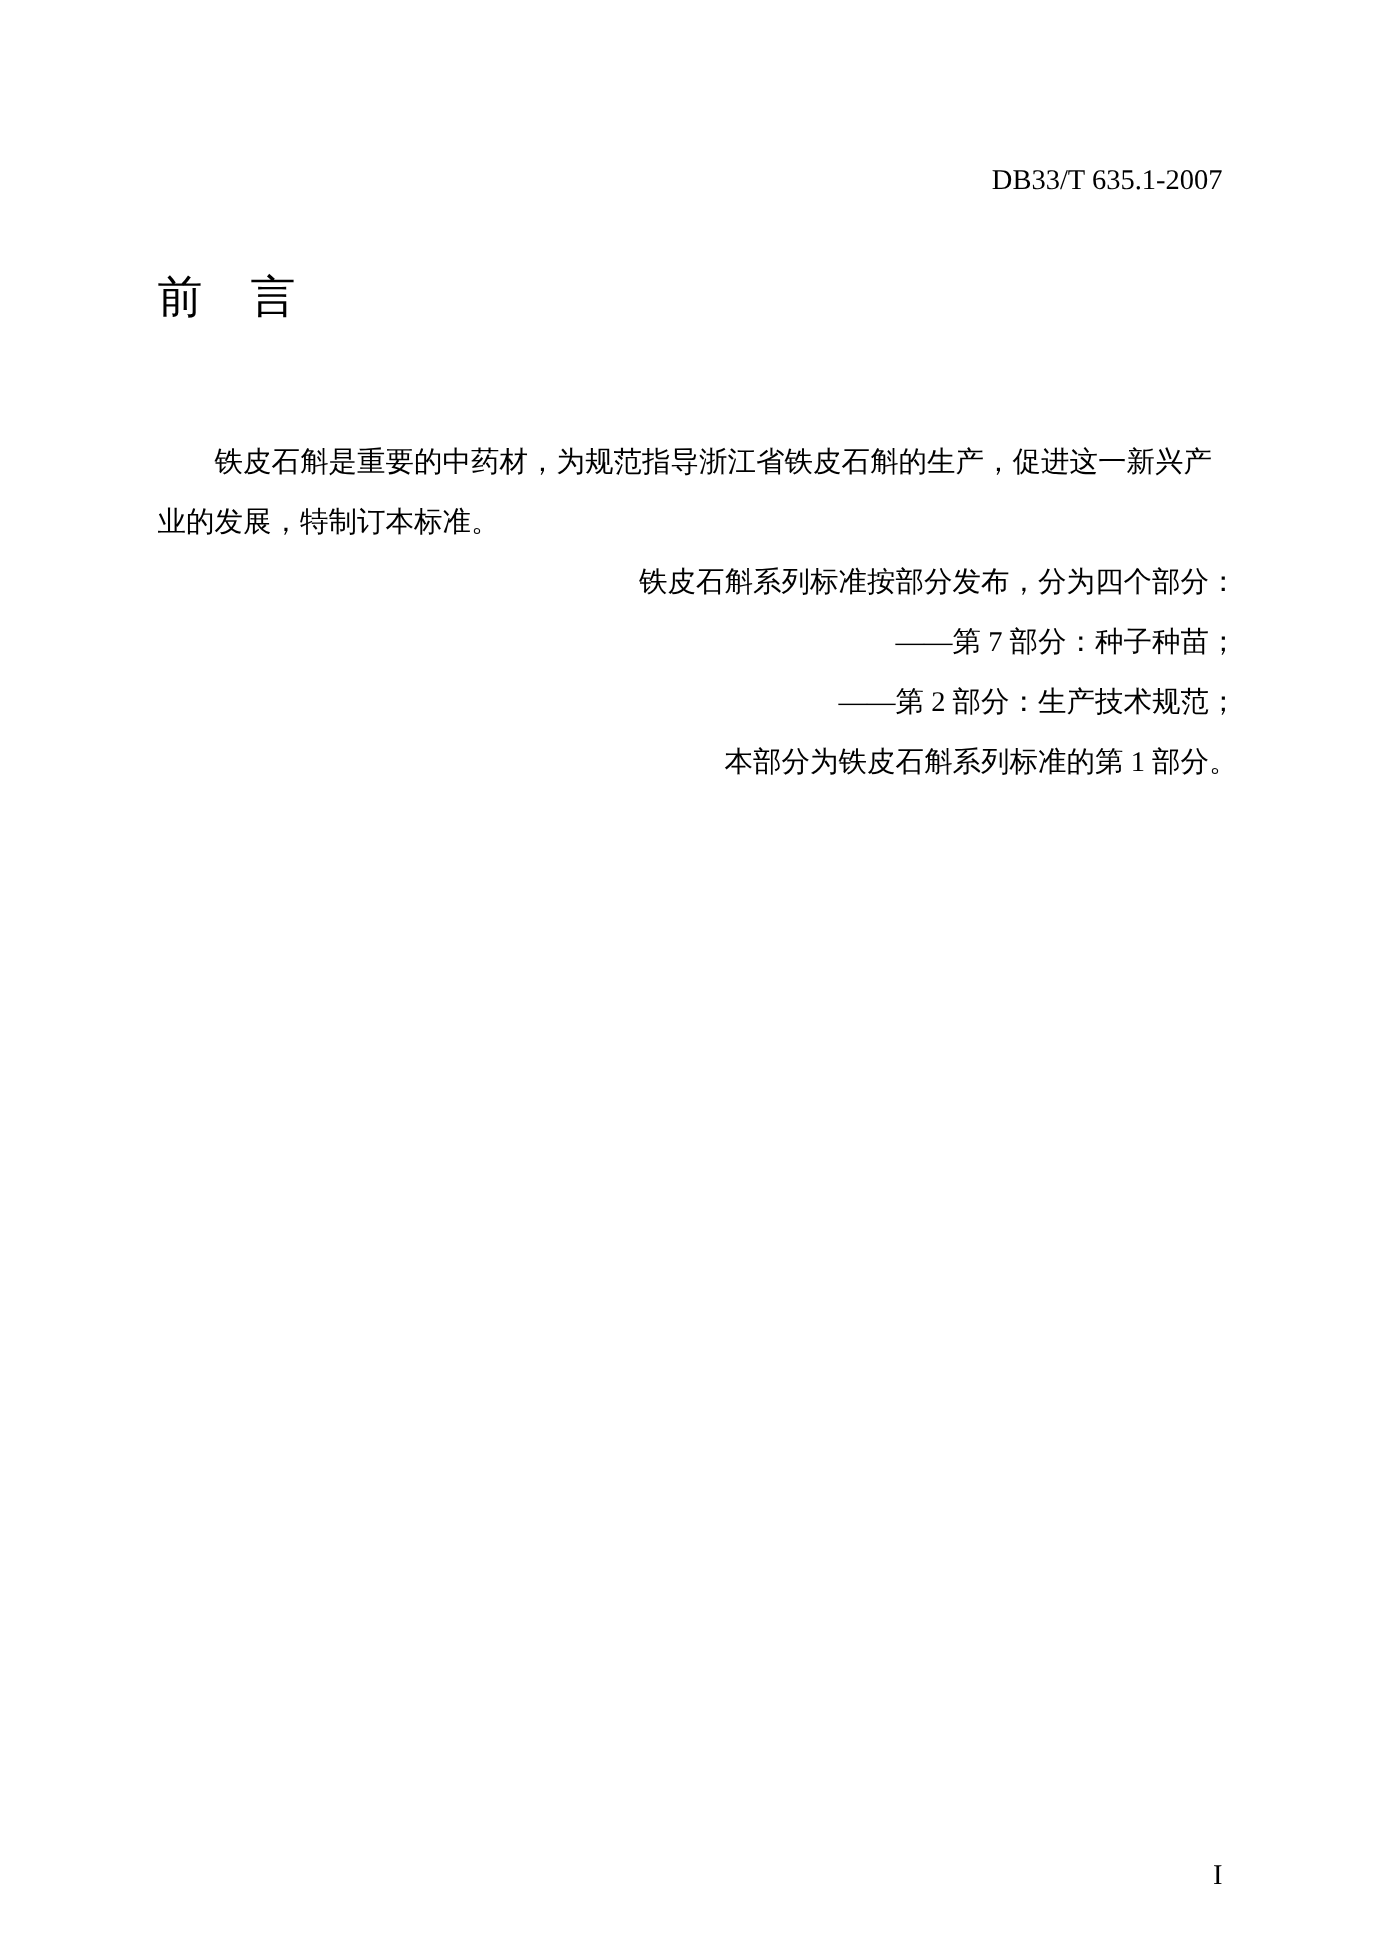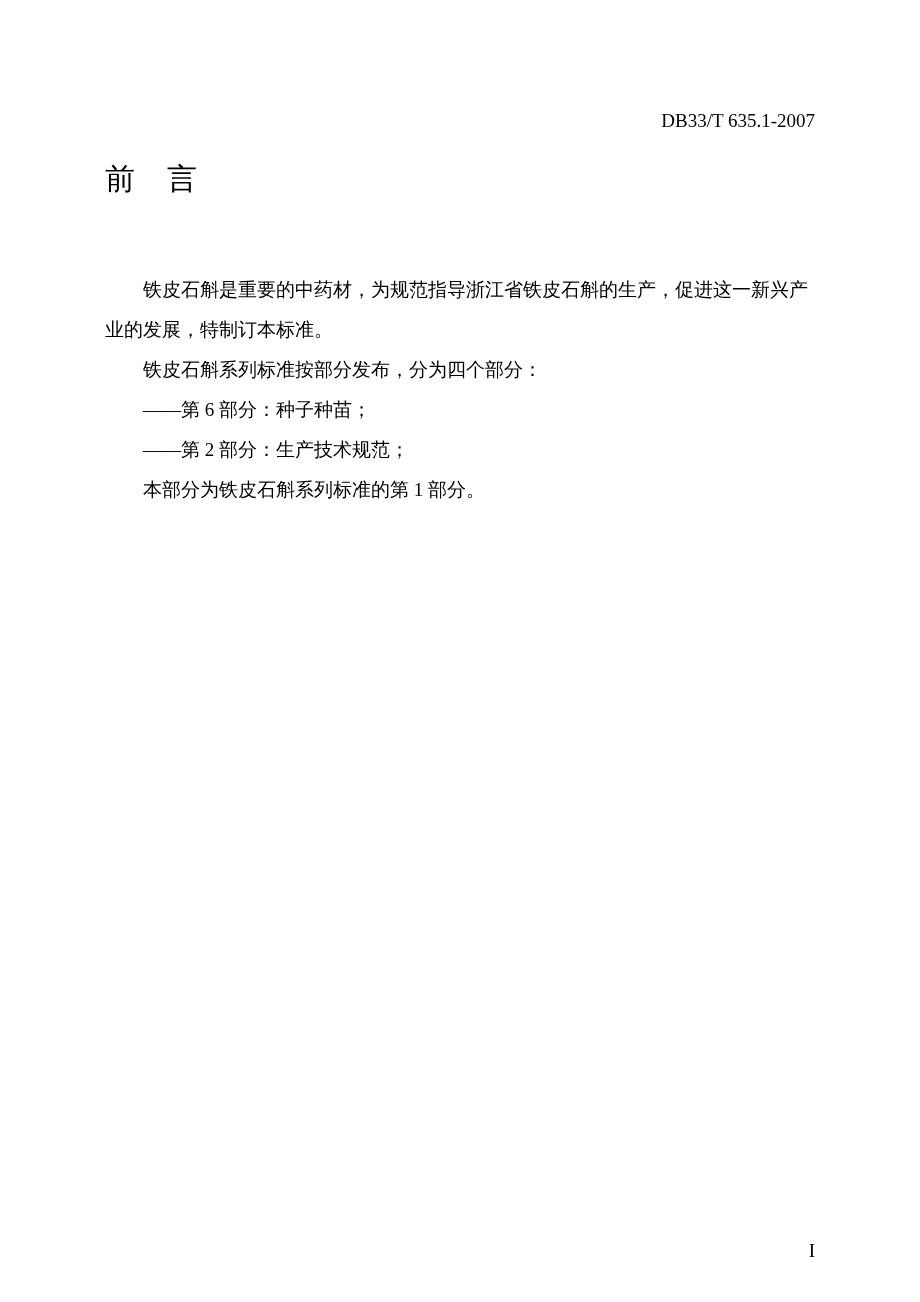--- a/index.html
+++ b/index.html
@@ -23,50 +23,51 @@
       position: absolute;
       top: 110px;
       right: 105px;
       font-size: 19px;
       color: #000;
     }
     .title {
       font-size: 30px;
       font-weight: normal;
       letter-spacing: 32px;
-      margin-top: 49px;
+      margin-top: 68px;
       margin-bottom: 70px;
       color: #000;
     }
     .content {
       font-size: 19px;
       line-height: 40px;
       color: #000;
     }
     .para-indent {
       text-indent: 2em;
+      text-align: right;
     }
     .page-number {
       position: absolute;
       bottom: 40px;
       right: 105px;
       font-size: 19px;
       color: #000;
     }
   </style>
 </head>
 <body>
 
 <div class="page">
   <div class="doc-number">DB33/T 635.1-2007</div>
 
   <h1 class="title">前言</h1>
 
   <div class="content">
     <p><span style="display:inline-block;width:2em;"></span><span>铁皮石斛是重要的中药材，为规范指导浙江省铁皮石斛的生产，促进这一新兴产业的发展，特制订本标准。</span></p>
     <p class="para-indent">铁皮石斛系列标准按部分发布，分为四个部分：</p>
-    <p class="para-indent">——第 6 部分：种子种苗；</p>
+    <p class="para-indent">——第 7 部分：种子种苗；</p>
     <p class="para-indent">——第 2 部分：生产技术规范；</p>
     <p class="para-indent">本部分为铁皮石斛系列标准的第 1 部分。</p>
   </div>
 
   <div class="page-number">I</div>
 </div>
 
 </body></html>

